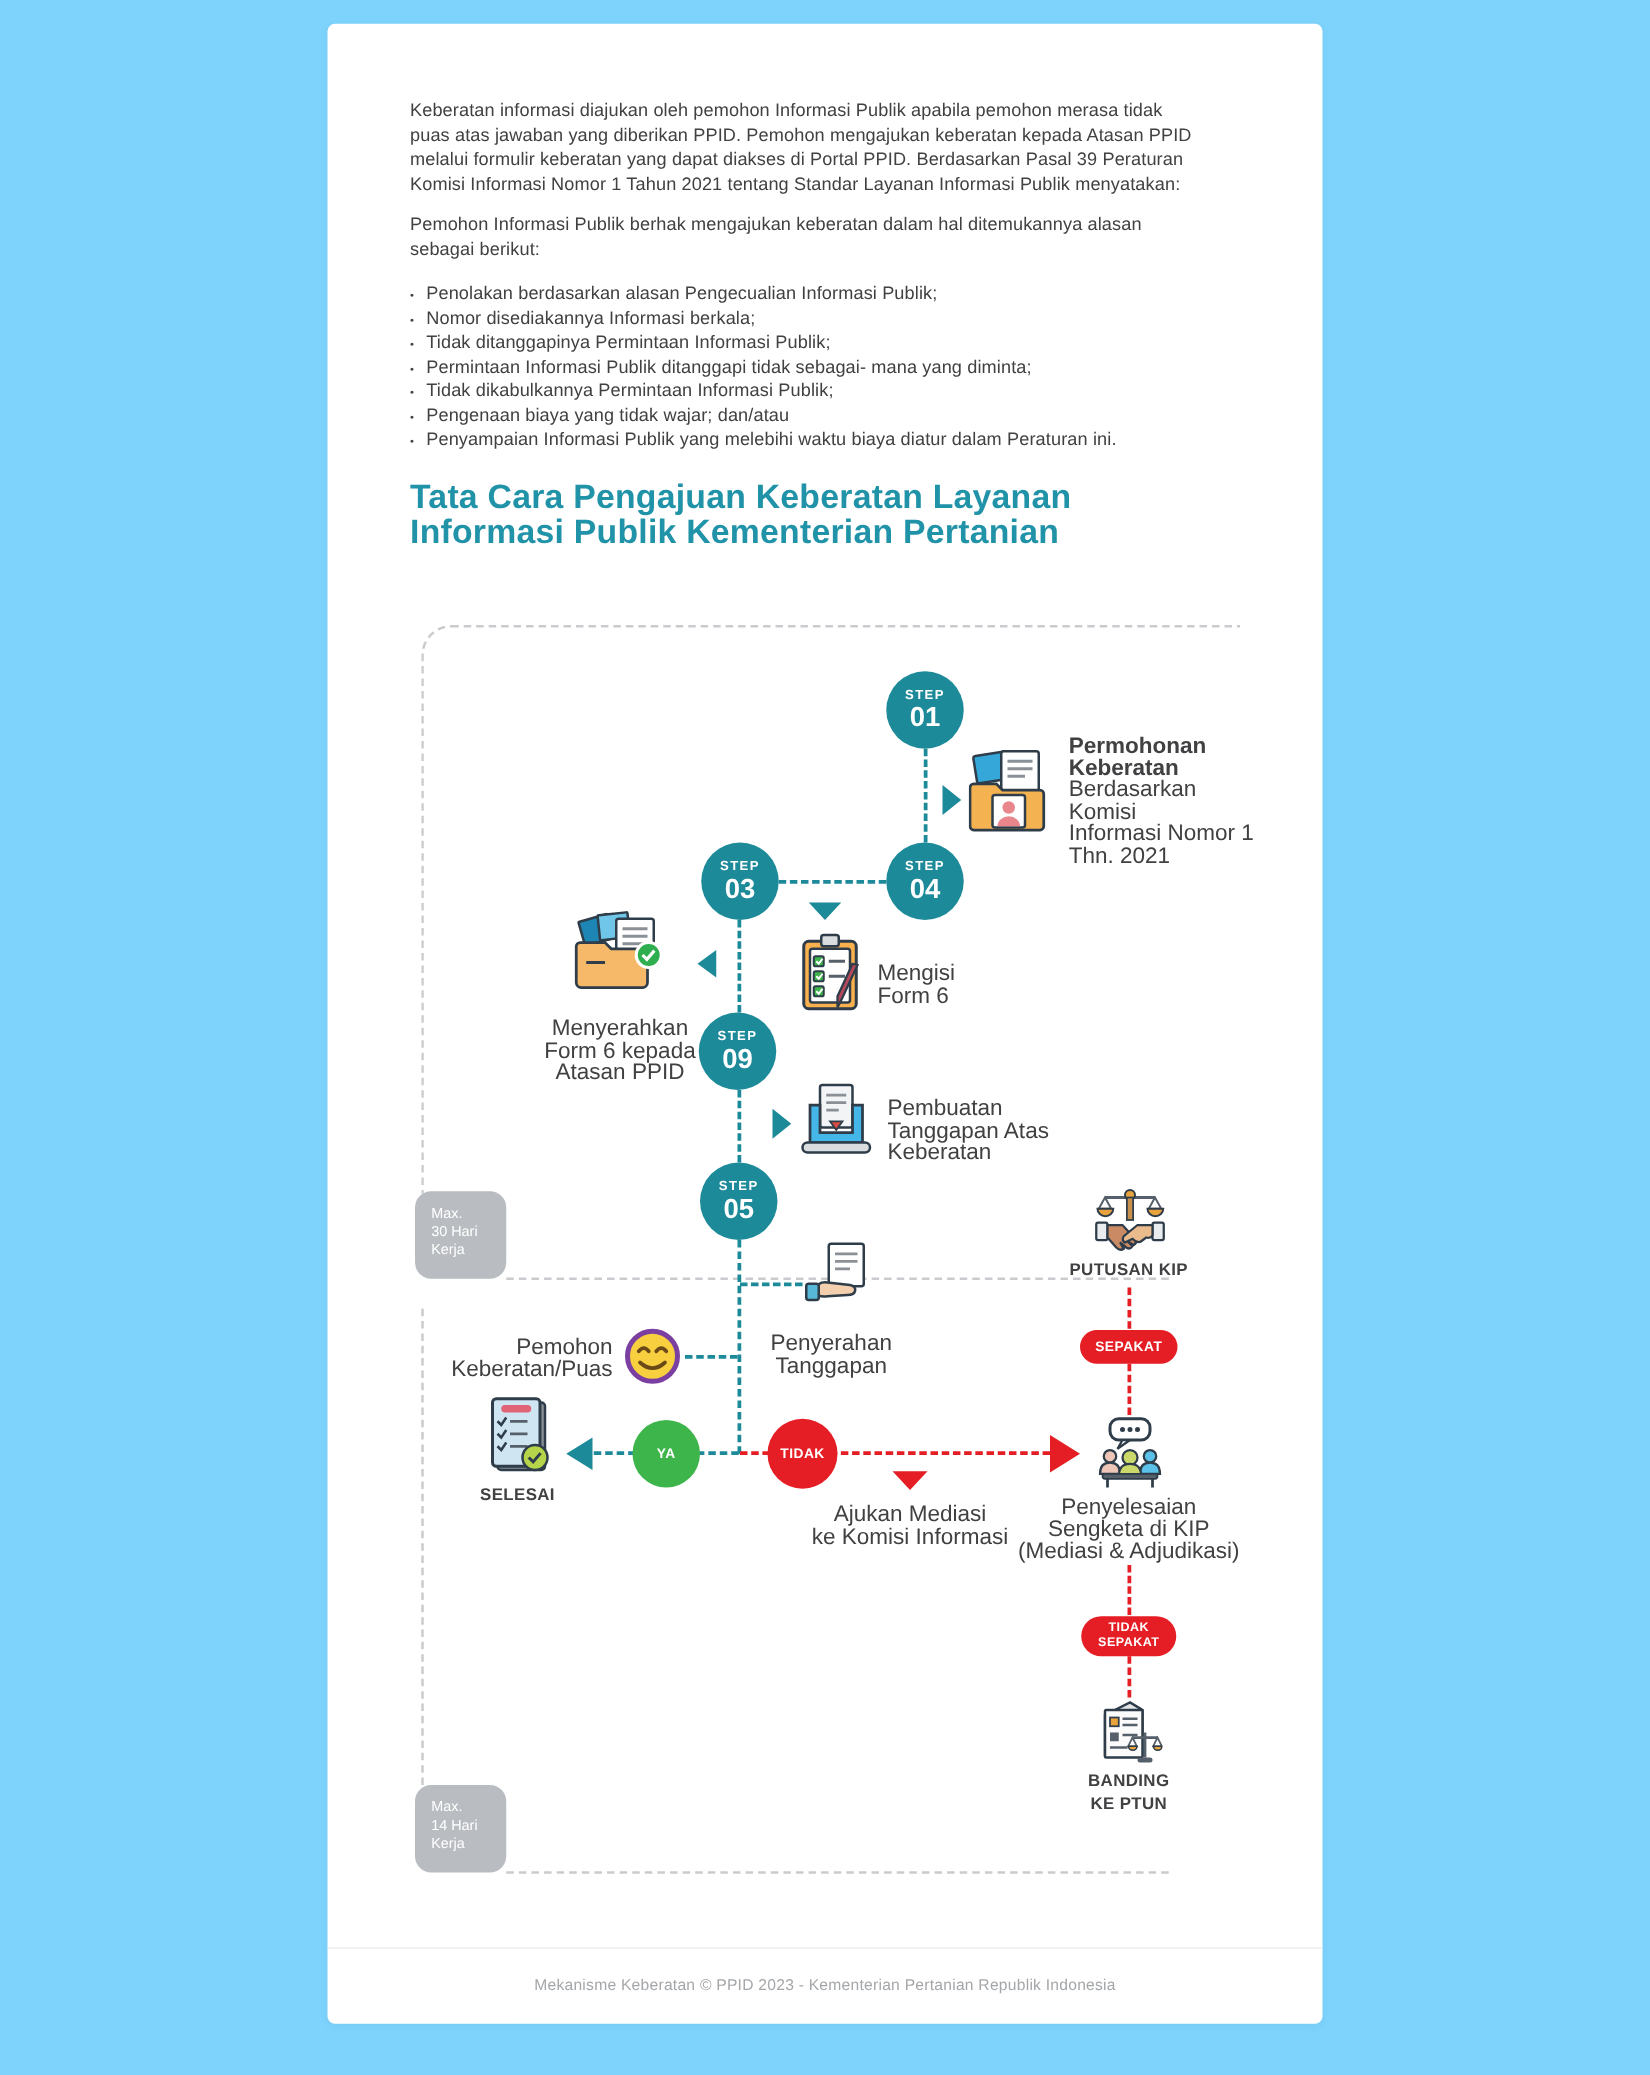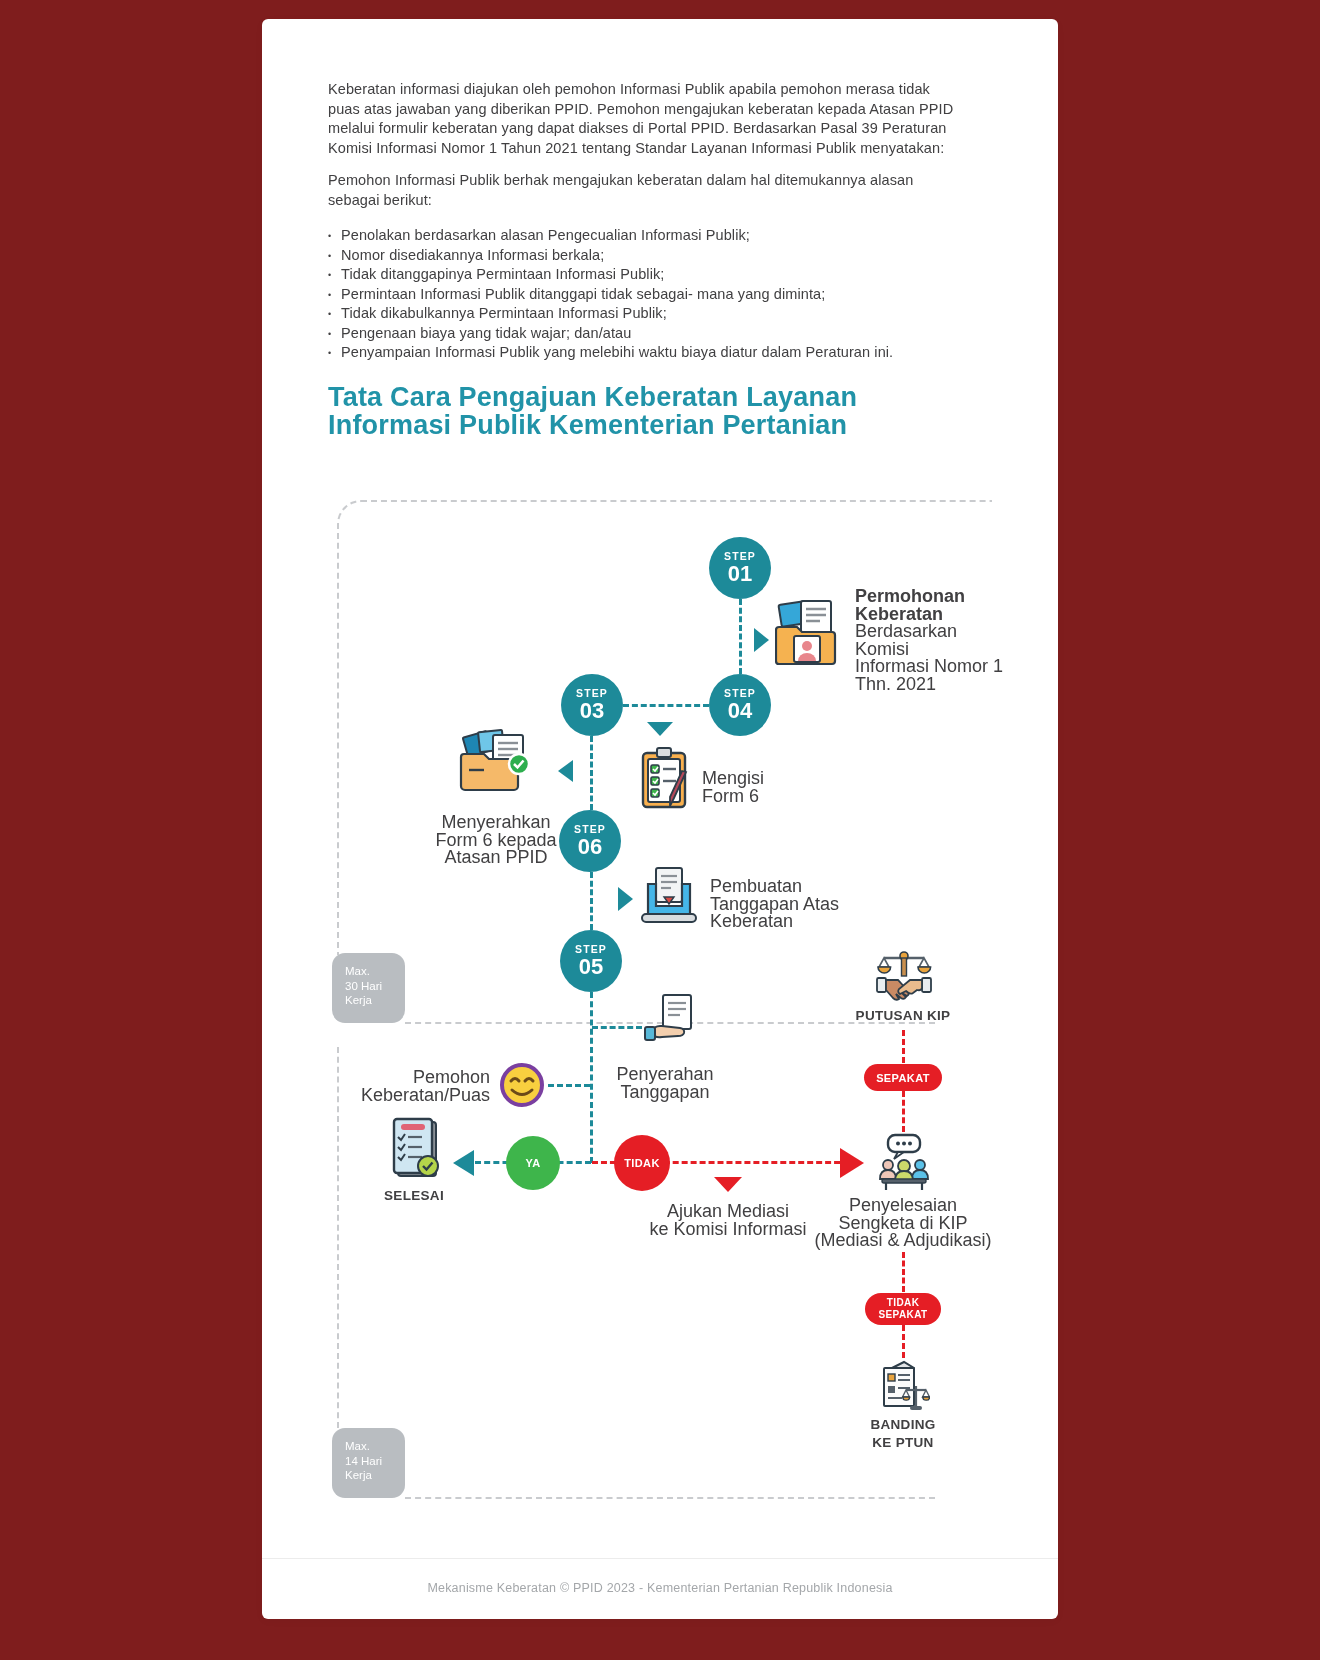--- a/index.html
+++ b/index.html
@@ -1,16 +1,16 @@
 <!DOCTYPE html>
 <html><head>
 <meta charset="utf-8">
 <style>
   html,body{margin:0;padding:0;background:#fcf2e6;}
-  .page{position:relative;width:1320px;height:1660px;background:#7f1d1d;overflow:hidden;
+  .page{position:relative;width:1320px;height:1660px;background:#7dd3fc;overflow:hidden;
         font-family:"Liberation Sans","DejaVu Sans",sans-serif;color:#414042;}
   .card{position:absolute;left:262px;top:19px;width:796px;height:1600px;background:#ffffff;
         border-radius:6px;box-shadow:0 2px 8px rgba(0,0,0,0.04);}
   .abs{position:absolute;}
   .p{font-size:14.5px;line-height:19.5px;letter-spacing:.1px;}
   .bullets .b{position:relative;font-size:14.5px;line-height:19.5px;padding-left:13px;letter-spacing:.1px;}
   .bullets .b::before{content:"•";position:absolute;left:0;top:0;font-size:9px;line-height:21px;color:#414042;}
   .heading{font-size:27px;line-height:28px;font-weight:700;color:#2193a8;letter-spacing:.2px;margin:0;}
   
   .step{width:62px;height:62px;border-radius:50%;background:#1d8a99;color:#fff;display:flex;
@@ -115,21 +115,21 @@
       <div class="abs step" style="left:447px;top:204px;">
         <span class="sl">STEP</span>
         <span class="sn">04</span>
       </div>
       <div class="abs step" style="left:299px;top:204px;">
         <span class="sl">STEP</span>
         <span class="sn">03</span>
       </div>
       <div class="abs step" style="left:297px;top:340px;">
         <span class="sl">STEP</span>
-        <span class="sn">06</span>
+        <span class="sn">09</span>
       </div>
       <div class="abs step" style="left:298px;top:460px;">
         <span class="sl">STEP</span>
         <span class="sn">05</span>
       </div>
 
       <div class="abs" style="left:513px;top:128px;">
         <svg width="64" height="70" viewBox="0 0 64 70">
           <rect x="5" y="5" width="26" height="22" rx="2" fill="#35a7d8" stroke="#2e3d49" stroke-width="2" transform="rotate(-9 18 16)"></rect>
           <rect x="26" y="3" width="30" height="34" rx="2" fill="#ffffff" stroke="#2e3d49" stroke-width="2"></rect>

